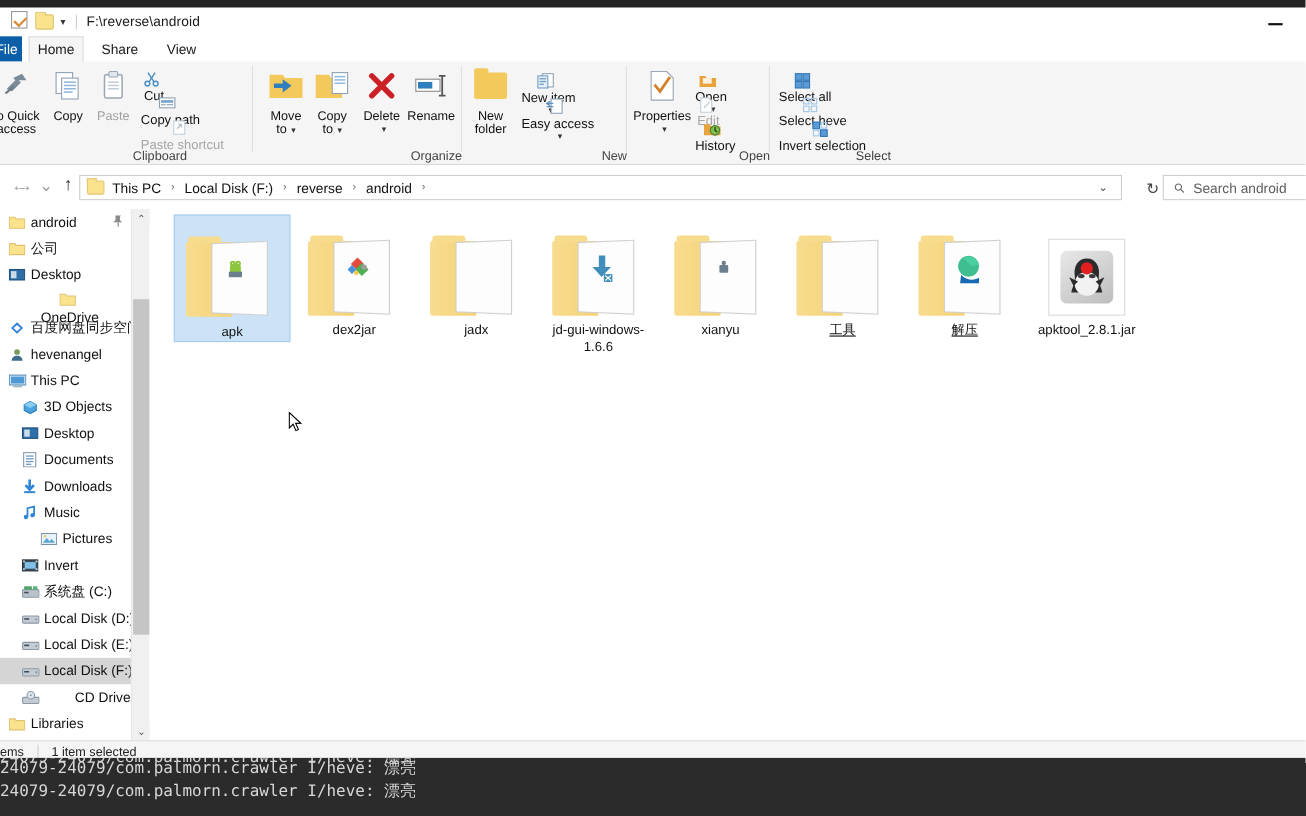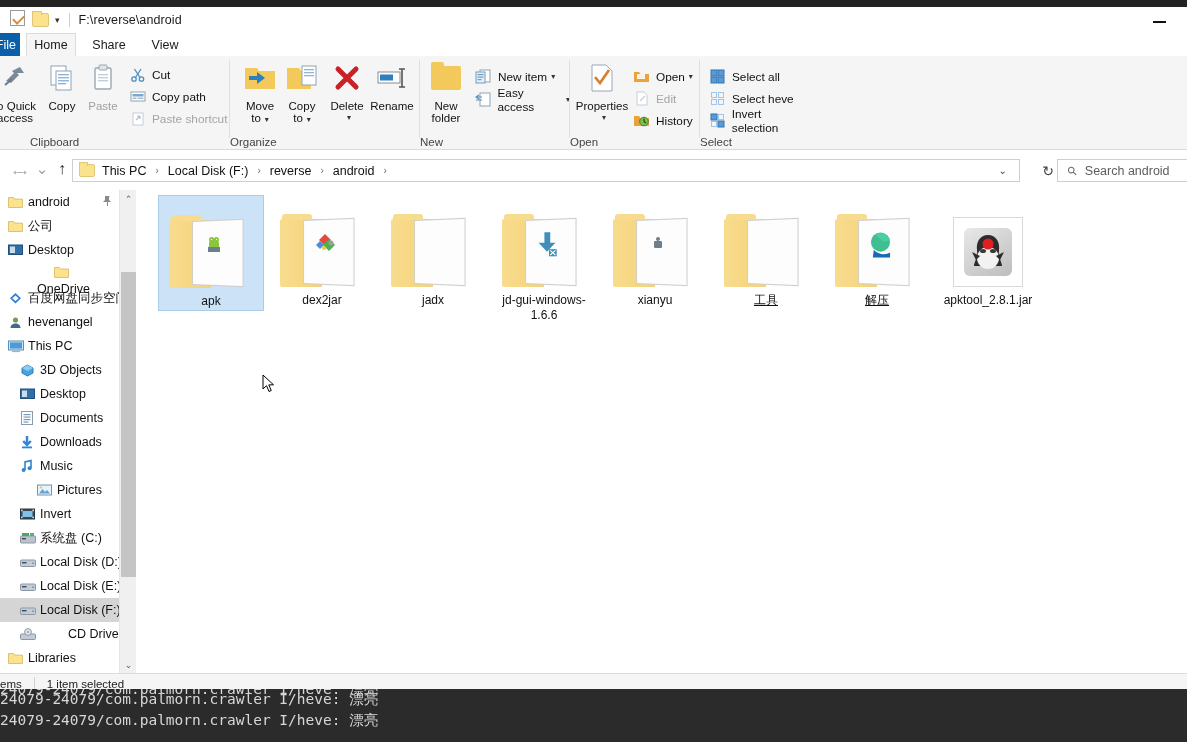--- a/index.html
+++ b/index.html
@@ -71,34 +71,34 @@
   .tab-view { left: 140px; width: 50px; }
 
   
   .ribbon {
     position: absolute; left: 0; top: 56px; width: 1187px; height: 94px;
     background: #f5f5f5; border-bottom: 1px solid #dadada;
   }
   .rgroup { position: absolute; top: 0; height: 94px; }
   .rgroup-label {
     position: absolute; bottom: 2px; left: 0; width: 100%;
-    text-align: left; font-size: 11.5px; color: #444;
+    text-align: right; font-size: 11.5px; color: #444;
   }
   .rgroup-sep {
     position: absolute; top: 4px; width: 1px; height: 78px; background: #e0e0e0;
   }
   .big-btn {
     position: absolute; top: 4px; width: 58px; text-align: center;
     font-size: 11.5px; color: #111; line-height: 12px; cursor: default;
   }
   .big-btn .ico { height: 36px; display: flex; align-items: center; justify-content: center; margin-bottom: 4px; }
   .big-btn.dim { color: #a0a0a0; }
   .small-btn {
     position: absolute; height: 21px; display: flex; align-items: center;
-    font-size: 11.8px; color: #111; cursor: default;
+    font-size: 11.8px; color: #111; cursor: default; flex-direction: column;
   }
   .small-btn .ico { width: 19px; height: 17px; margin-right: 5px; display: flex; align-items: center; justify-content: center; }
   .small-btn.dim { color: #a5a5a5; }
   .caret-dn { font-size: 8px; margin-left: 4px; color: #333; }
 
   
   .folder-ico {
     width: 30px; height: 24px; background: #f4c95c; border-radius: 1px 2px 2px 2px; position: relative;
   }
   .folder-ico::before {

